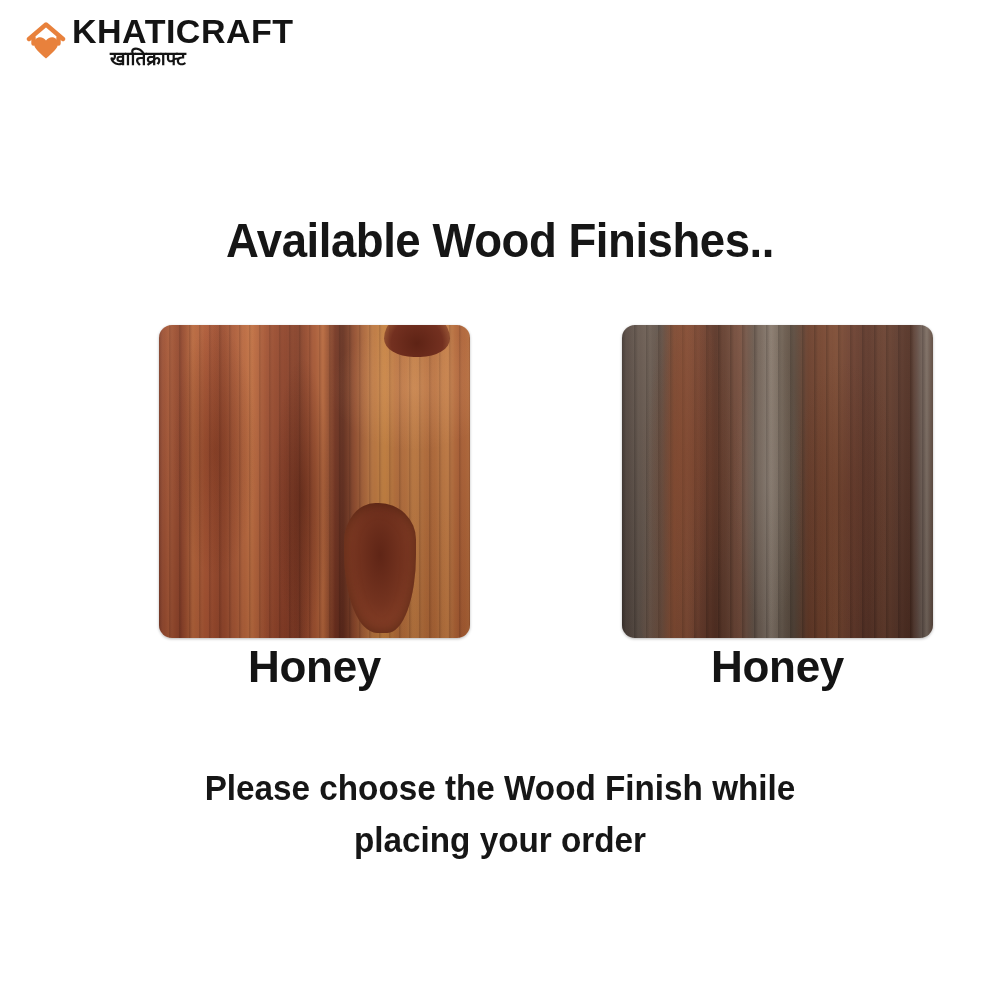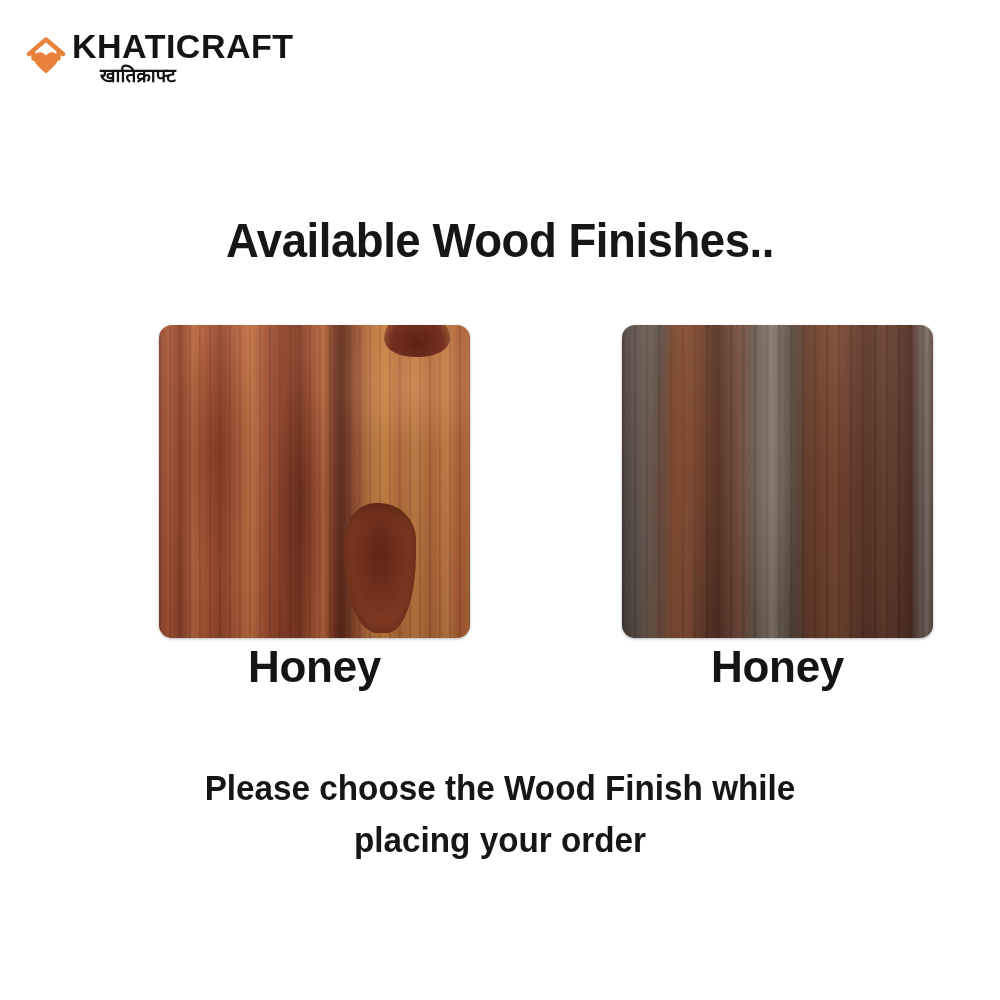--- a/index.html
+++ b/index.html
@@ -12,21 +12,21 @@
     height: 1000px;
     font-family: "Liberation Sans", sans-serif;
     position: relative;
     overflow: hidden;
   }
 
   
   .brand {
     position: absolute;
     left: 26px;
-    top: 29px;
+    top: 14px;
     display: flex;
     align-items: flex-start;
     gap: 6px;
   }
   .brand-mark {
     width: 40px;
     height: 44px;
     flex: 0 0 auto;
     margin-top: 4px;
   }
@@ -37,26 +37,26 @@
   }
   .brand-name {
     font-family: "Liberation Sans", sans-serif;
     font-weight: bold;
     font-size: 34px;
     letter-spacing: 0.5px;
     color: #141414;
     white-space: nowrap;
   }
   .brand-sub {
-    font-family: Liberation Sans, sans-serif;
+    font-family: Liberation Mono, monospace;
     font-weight: bold;
     font-size: 19px;
     color: #141414;
     margin-top: 3px;
-    margin-left: 28px;
+    margin-left: 38px;
     white-space: nowrap;
   }
 
   
   .headline {
     position: absolute;
     left: 0;
     top: 212px;
     width: 1000px;
     text-align: center;

